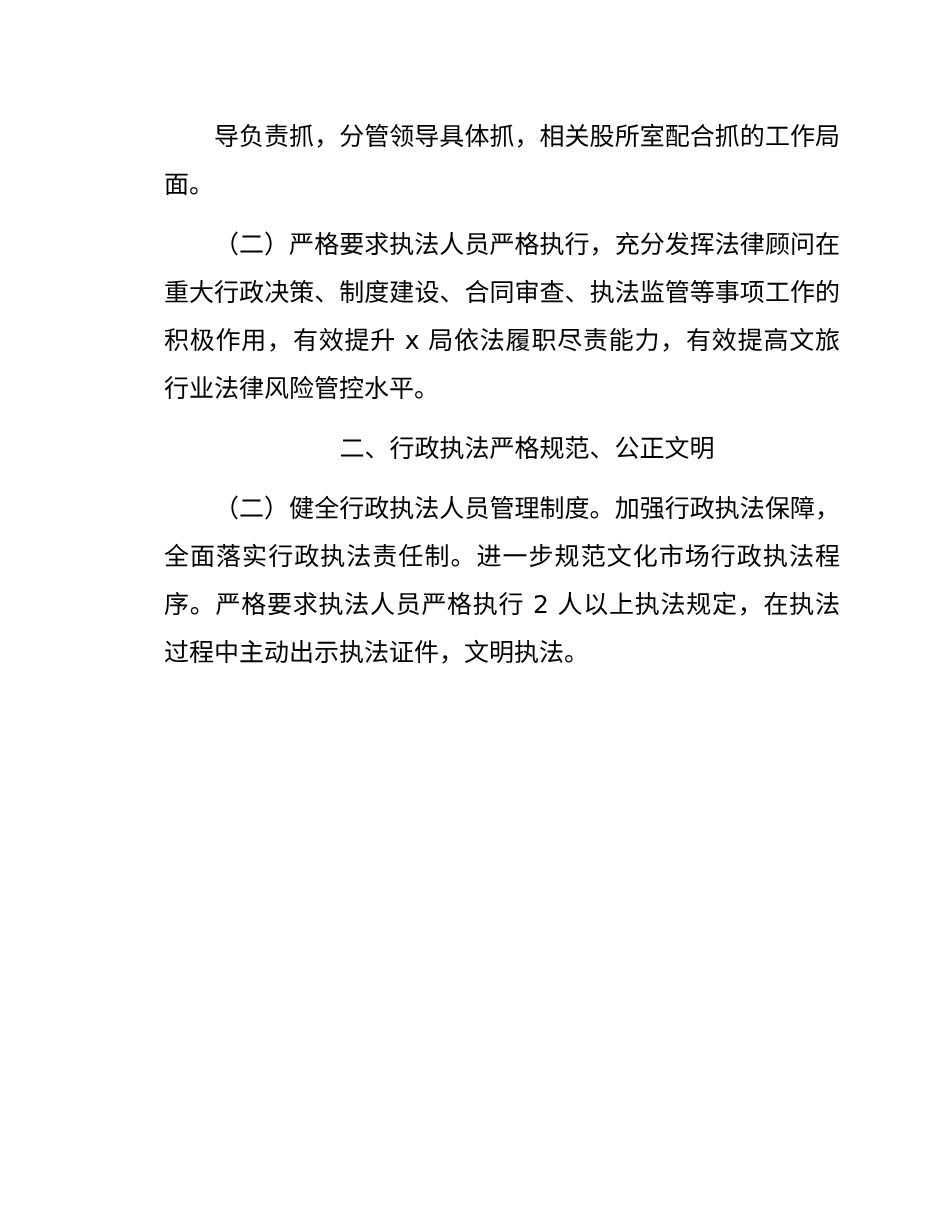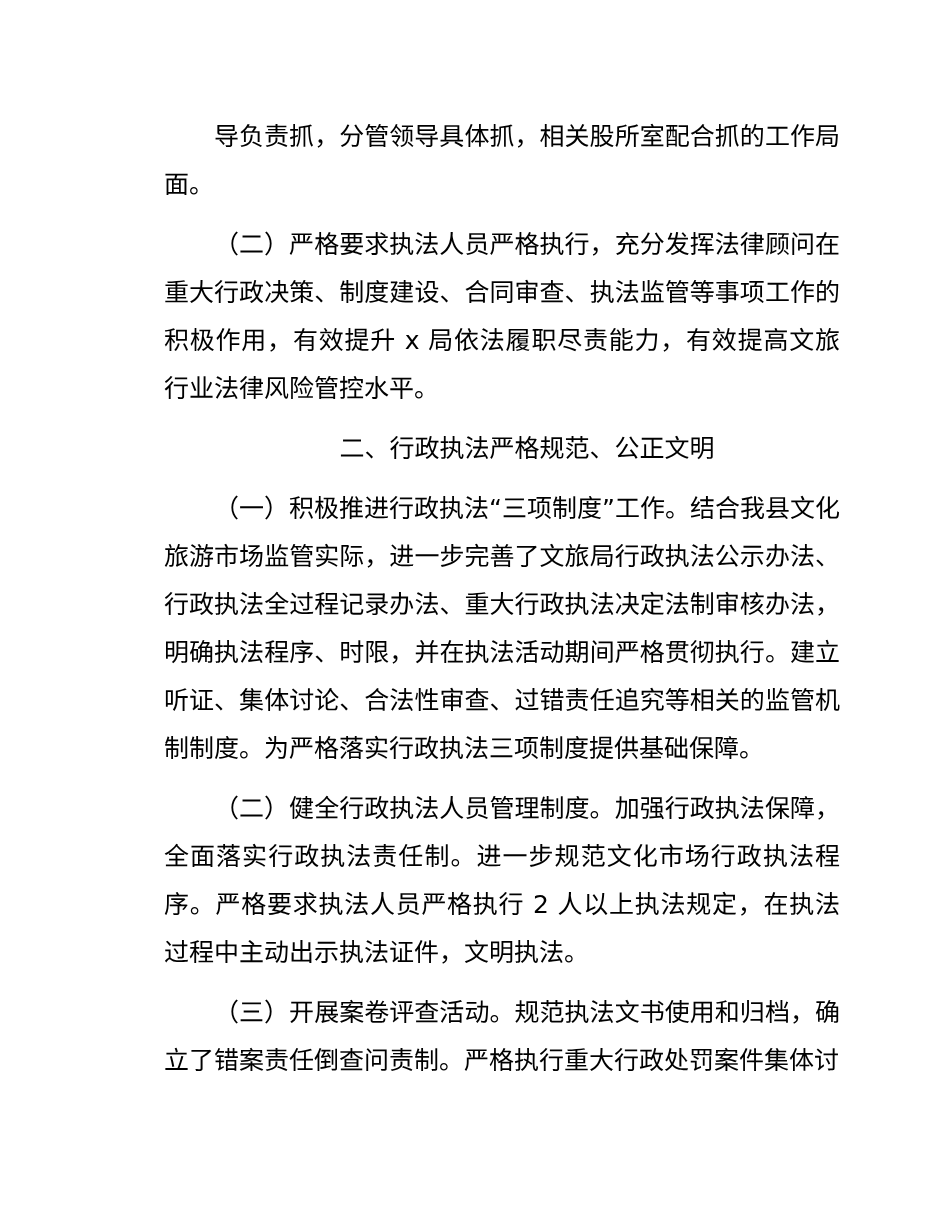--- a/index.html
+++ b/index.html
@@ -40,17 +40,15 @@
   }
 </style>
 </head>
 <body>
 
 <div class="page">
   <div class="doc-body">
       <p class="body">导负责抓，分管领导具体抓，相关股所室配合抓的工作局面。</p>
       <p class="body">（二）严格要求执法人员严格执行，充分发挥法律顾问在重大行政决策、制度建设、合同审查、执法监管等事项工作的积极作用，有效提升 x 局依法履职尽责能力，有效提高文旅行业法律风险管控水平。</p>
       <p class="heading">二、行政执法严格规范、公正文明</p>
-      <p class="body">（一）积极推进行政执法“三项制度”工作。结合我县文化旅游市场监管实际，进一步完善了文旅局行政执法公示办法、行政执法全过程记录办法、重大行政执法决定法制审核办法，明确执法程序、时限，并在执法活动期间严格贯彻执行。建立听证、集体讨论、合法性审查、过错责任追究等相关的监管机制制度。为严格落实行政执法三项制度提供基础保障。</p>
       <p class="body">（二）健全行政执法人员管理制度。加强行政执法保障，全面落实行政执法责任制。进一步规范文化市场行政执法程序。严格要求执法人员严格执行 2 人以上执法规定，在执法过程中主动出示执法证件，文明执法。</p>
-      <p class="body">（三）开展案卷评查活动。规范执法文书使用和归档，确立了错案责任倒查问责制。严格执行重大行政处罚案件集体讨</p>
     </div>
 </div>
 
 </body></html>

